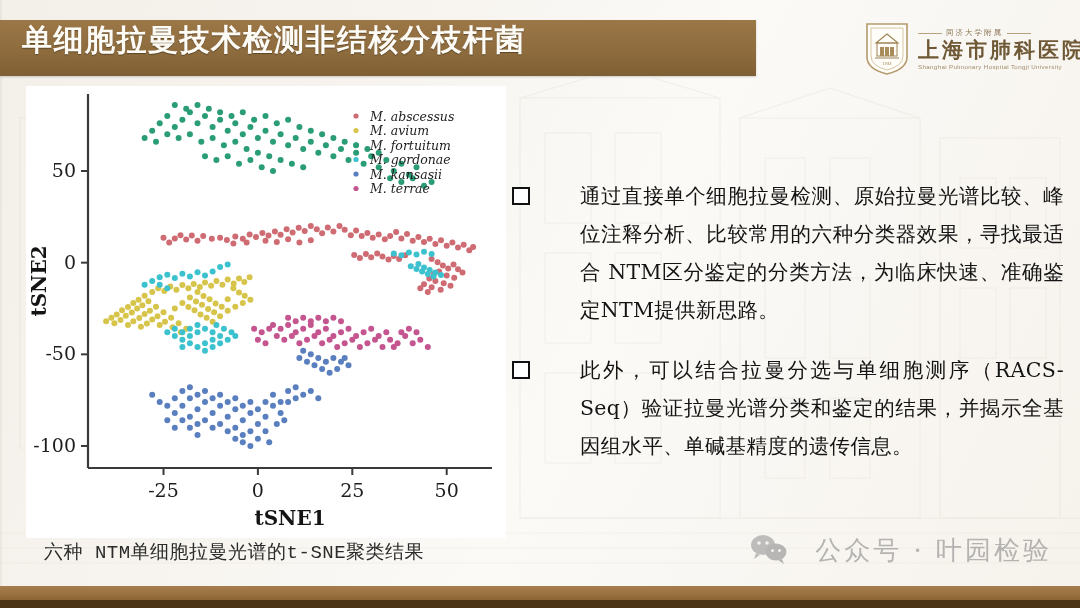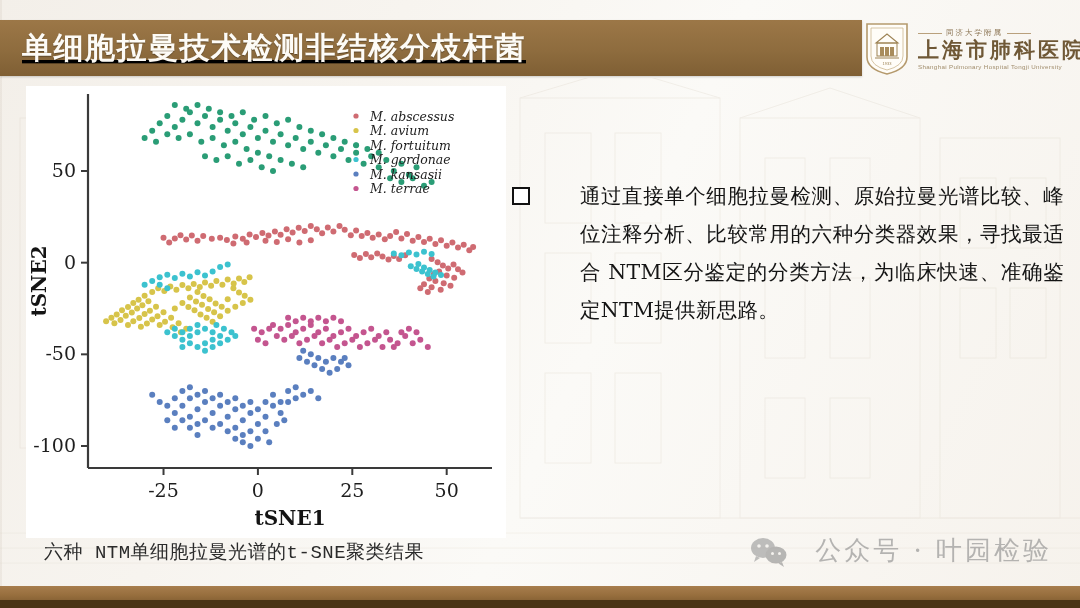--- a/index.html
+++ b/index.html
@@ -19,25 +19,24 @@
       linear-gradient(115deg,#f3efe9 0%,#f7f4ef 30%,#fbfaf7 55%,#f6f2ec 100%);
     overflow:hidden;
   }
   
   .texture{
     position:absolute;left:0;top:78px;width:1080px;height:500px;
     opacity:.55;pointer-events:none;
   }
   
   .header-bar{
-    position:absolute;left:0;top:20px;width:862px;height:56px;
+    position:absolute;left:0;top:20px;width:756px;height:56px;
     background:linear-gradient(180deg,#9c7747 0%,#8e6c3e 55%,#7f5f34 100%);
-    display:flex;align-items:center;
+    display:flex;align-items:flex-start;
     box-shadow:0 1px 2px rgba(0,0,0,.18);
-    text-decoration:underline;
   }
   .header-title{
     color:#fdfbf6;font-size:30px;font-weight:700;
     letter-spacing:1.5px;margin-left:22px;
     font-family:"DejaVu Serif","Liberation Serif",serif;
     text-shadow:0 1px 1px rgba(0,0,0,.35);
     white-space:nowrap;
   }
   .logo-zone{
     position:absolute;right:6px;top:18px;width:210px;height:62px;
@@ -83,21 +82,21 @@
   }
   .bullet-text{
     font-size:20.5px;line-height:1.85;color:#141414;
     font-family:"DejaVu Serif","Liberation Serif",serif;
     text-align:justify;letter-spacing:.3px;margin-left:36px;
   }
 
   
   .wm{
     position:absolute;right:28px;bottom:40px;
-    display:flex;align-items:flex-end;gap:26px;
+    display:flex;align-items:flex-start;gap:26px;
     opacity:.62;
   }
   .wm-text{
     font-size:26px;color:#8c8c8c;letter-spacing:3px;
     font-family:"DejaVu Serif","Liberation Serif",serif;
   }
   .footer-band{
     position:absolute;left:0;bottom:8px;width:1080px;height:14px;
     background:linear-gradient(180deg,#a77d4d 0%,#99703f 60%,#8a6436 100%);
   }
@@ -660,20 +659,24 @@
         </g>
       </svg>
   </div>
   <div class="caption">六种 NTM单细胞拉曼光谱的t-SNE聚类结果</div>
 
   <div class="bullets" id="bullets">
       <div class="bullet">
         <span class="bullet-mark"></span>
         <div class="bullet-text">通过直接单个细胞拉曼检测、原始拉曼光谱比较、峰位注释分析、比较常用的六种分类器效果，寻找最适合 NTM区分鉴定的分类方法，为临床快速、准确鉴定NTM提供新思路。</div>
       </div>
+      <div class="bullet">
+        <span class="bullet-mark"></span>
+        <div class="bullet-text">此外，可以结合拉曼分选与单细胞测序（RACS-Seq）验证拉曼光谱分类和鉴定的结果，并揭示全基因组水平、单碱基精度的遗传信息。</div>
+      </div>
     </div>
 
   <div class="wm">
     <svg width="40" height="32" viewBox="0 0 40 32" aria-hidden="true">
       <ellipse cx="14" cy="12" rx="12" ry="10" fill="#9a9a9a"></ellipse>
       <path d="M7 20 L5 26 L11 22 Z" fill="#9a9a9a"></path>
       <circle cx="10" cy="10" r="1.8" fill="#f2f0ec"></circle>
       <circle cx="18" cy="10" r="1.8" fill="#f2f0ec"></circle>
       <ellipse cx="27" cy="19" rx="10.5" ry="8.6" fill="#8f8f8f"></ellipse>
       <path d="M33 26 L35 31 L29.5 27.5 Z" fill="#8f8f8f"></path>

